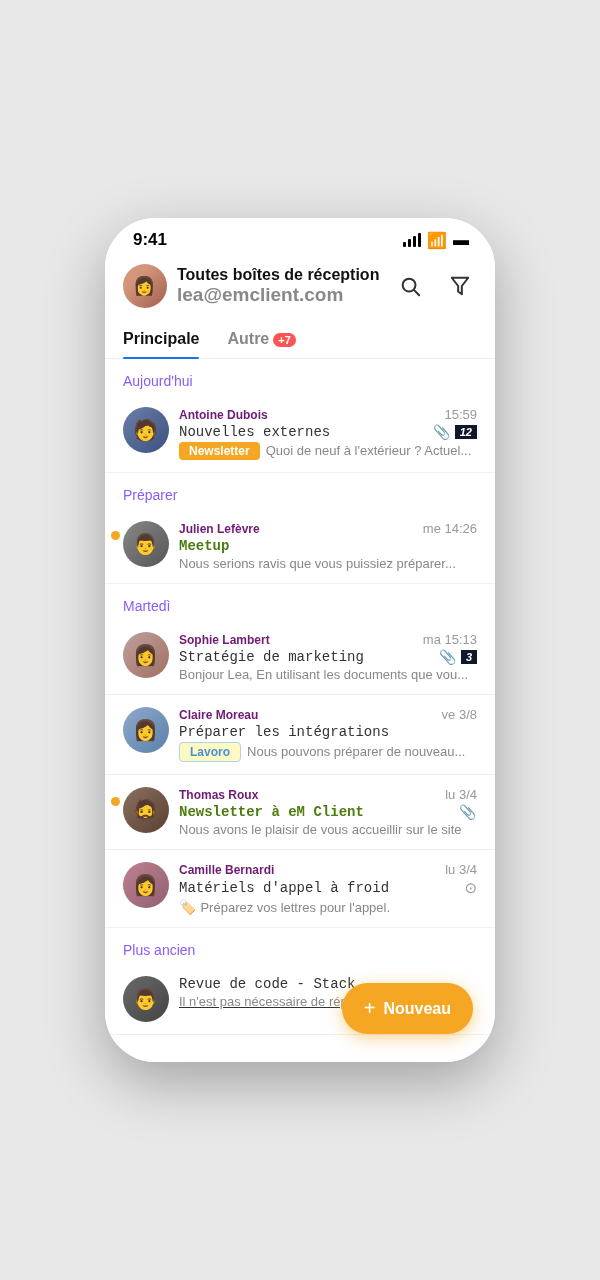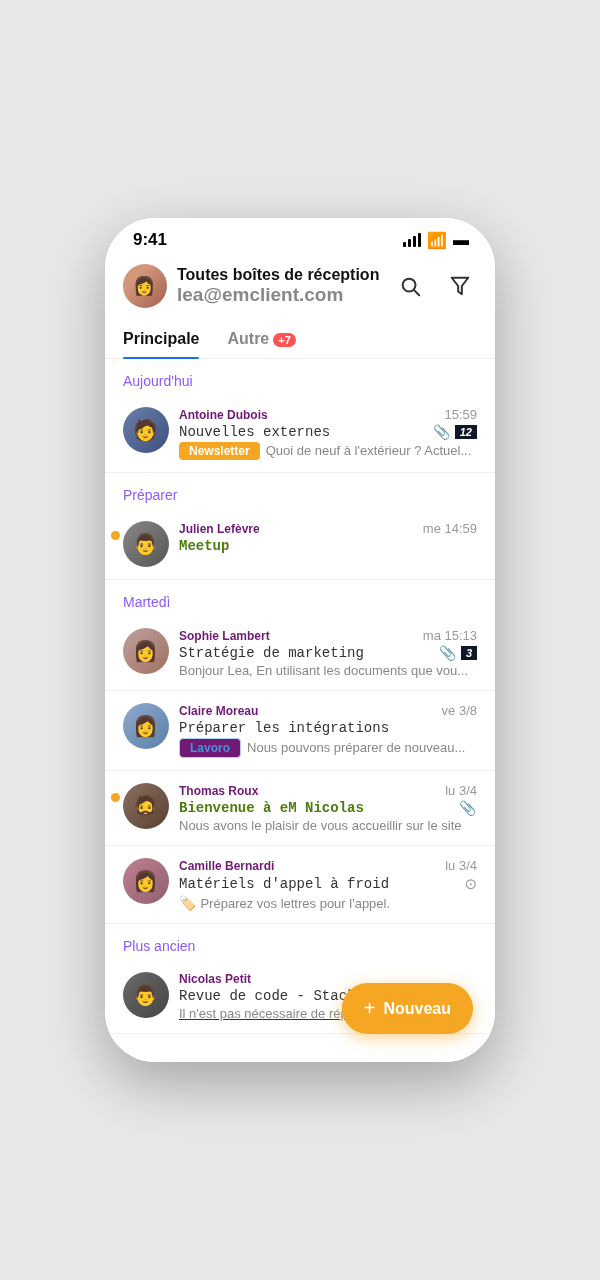--- a/index.html
+++ b/index.html
@@ -263,21 +263,21 @@
       padding: 2px 10px;
       font-size: 12px;
       font-weight: 600;
       margin-right: 6px;
     }
     .tag-newsletter {
       background: #f5a623;
       color: #fff;
     }
     .tag-lavoro {
-      background: #701a75;
+      background: #fef9c3;
       color: #4a90d9;
       border: 1px solid #b0d4f0;
     }
     .priority-icon {
       font-size: 14px;
       margin-right: 4px;
     }
 
     
     .compose-btn {
@@ -391,25 +391,26 @@
     <div class="section-header">Préparer</div>
 
     <div class="email-item">
       <div class="unread-dot"></div>
       <div class="avatar av-julien">
         <span class="face">👨</span>
       </div>
       <div class="email-content">
         <div class="email-top">
           <span class="sender-name unread">Julien Lefèvre</span>
-          <span class="email-time">me 14:59</span>
+          <span class="email-time">me 14:26</span>
         </div>
         <div class="email-subject-row">
           <span class="email-subject unread">Meetup</span>
         </div>
+        <div class="email-preview">Nous serions ravis que vous puissiez préparer...</div>
       </div>
     </div>
 
     <div class="section-header">Martedì</div>
 
     <div class="email-item">
       <div class="avatar av-sophie">
         <span class="face">👩</span>
       </div>
       <div class="email-content">
@@ -451,21 +452,21 @@
       <div class="unread-dot"></div>
       <div class="avatar av-thomas">
         <span class="face">🧔</span>
       </div>
       <div class="email-content">
         <div class="email-top">
           <span class="sender-name unread">Thomas Roux</span>
           <span class="email-time">lu 3/4</span>
         </div>
         <div class="email-subject-row">
-          <span class="email-subject unread">Bienvenue à eM Nicolas</span>
+          <span class="email-subject unread">Newsletter à eM Client</span>
           <div class="attachment-row">
             <span class="attach-icon">📎</span>
           </div>
         </div>
         <div class="email-preview">Nous avons le plaisir de vous accueillir sur le site</div>
       </div>
     </div>
 
     <div class="email-item">
       <div class="avatar av-camille">
@@ -486,24 +487,20 @@
       </div>
     </div>
 
     <div class="section-header">Plus ancien</div>
 
     <div class="email-item">
       <div class="avatar av-nicolas">
         <span class="face">👨</span>
       </div>
       <div class="email-content">
-        <div class="email-top">
-          <span class="sender-name">Nicolas Petit</span>
-          <span class="email-time"></span>
-        </div>
         <div class="email-subject-row">
           <span class="email-subject">Revue de code - Stack</span>
         </div>
         <div class="email-preview" style="text-decoration: underline; text-decoration-color: #333;">Il n'est pas nécessaire de répondre. Détails sur ...</div>
       </div>
     </div>
 
   </div>
 
   <div class="compose-btn">

